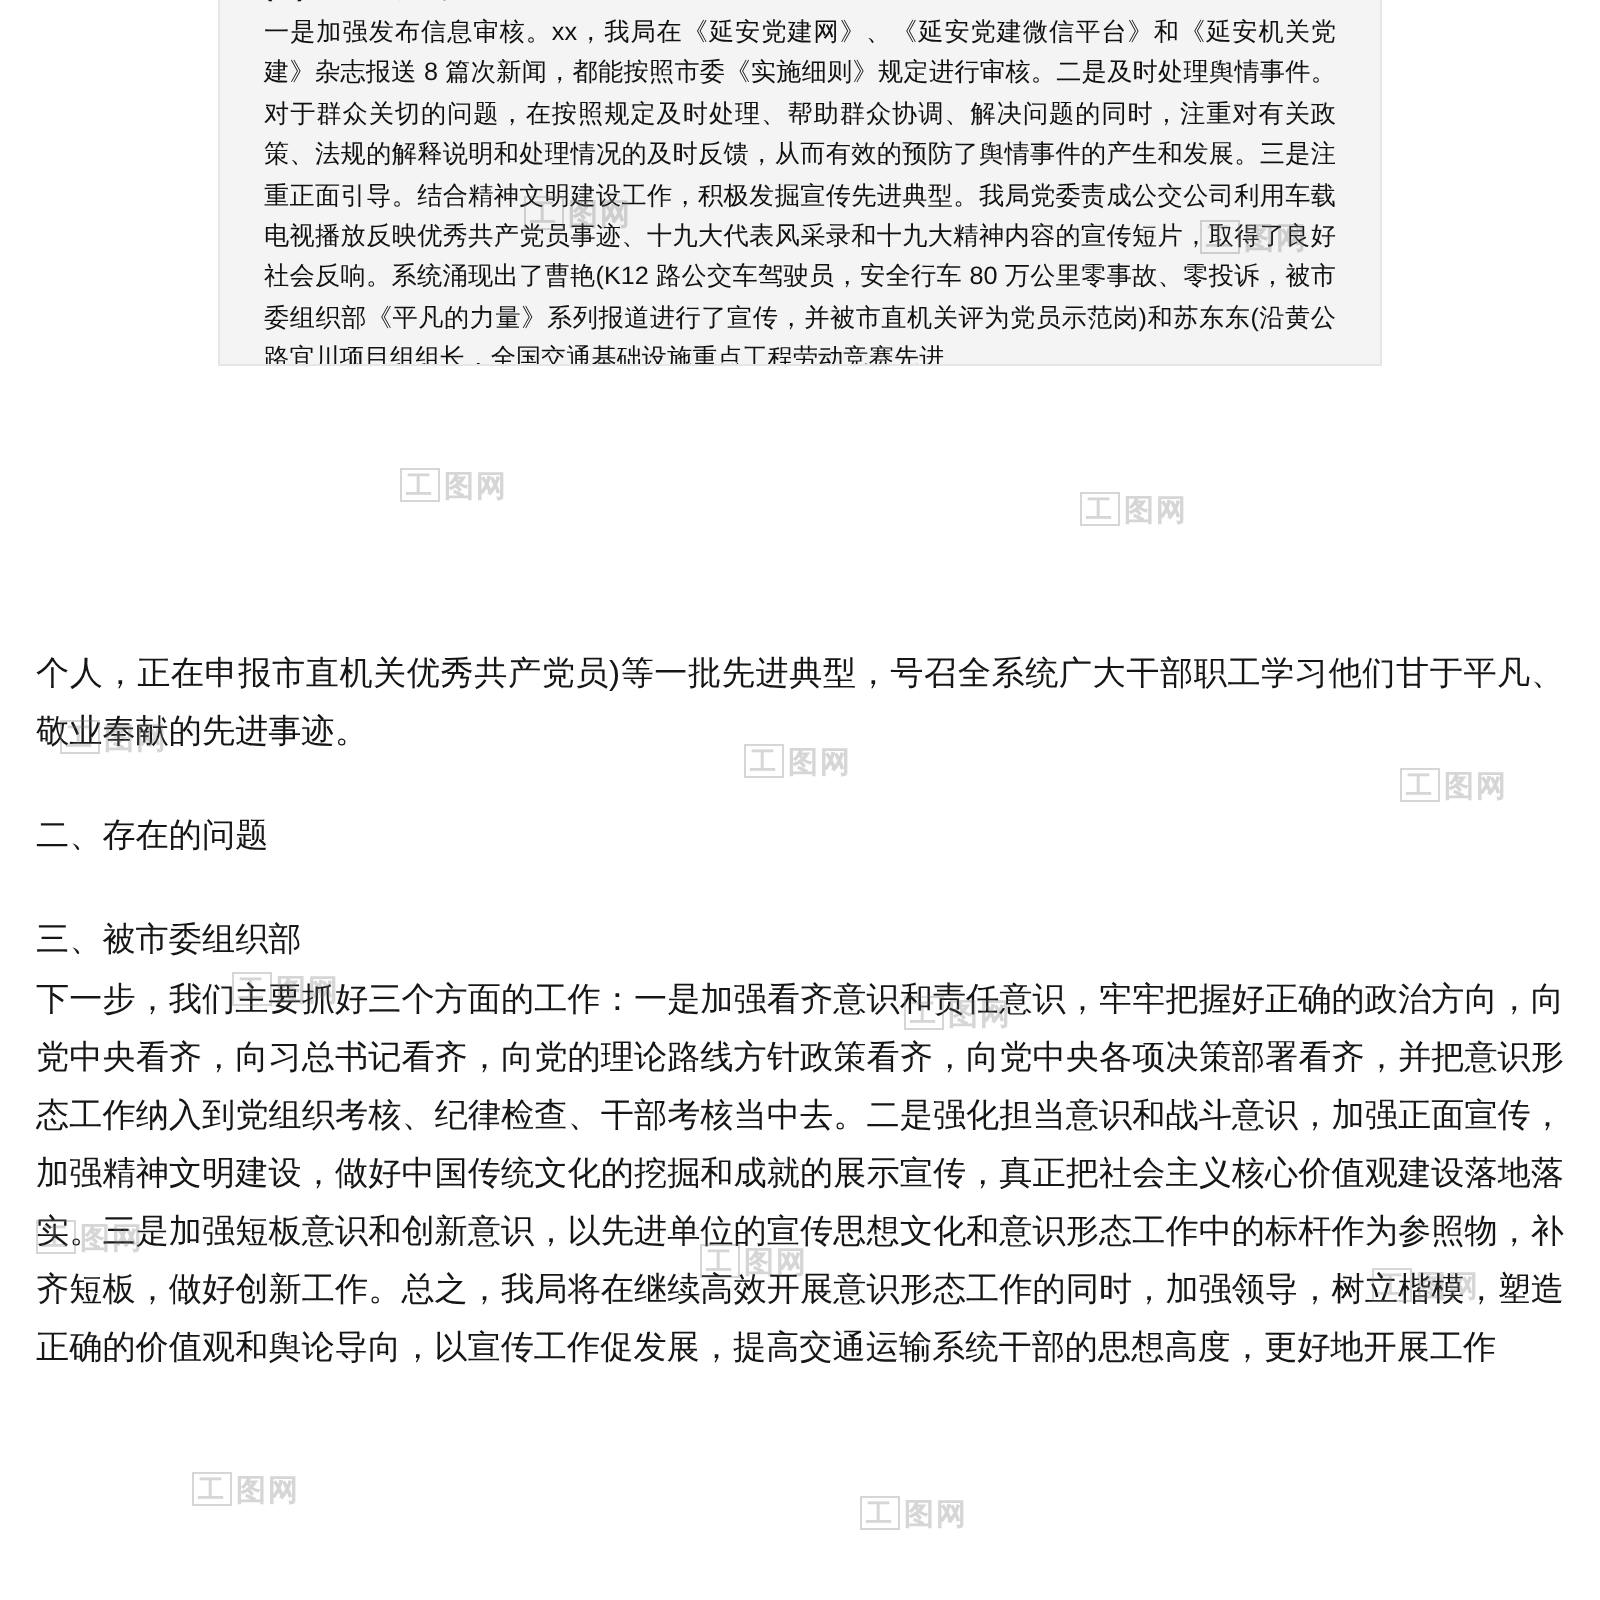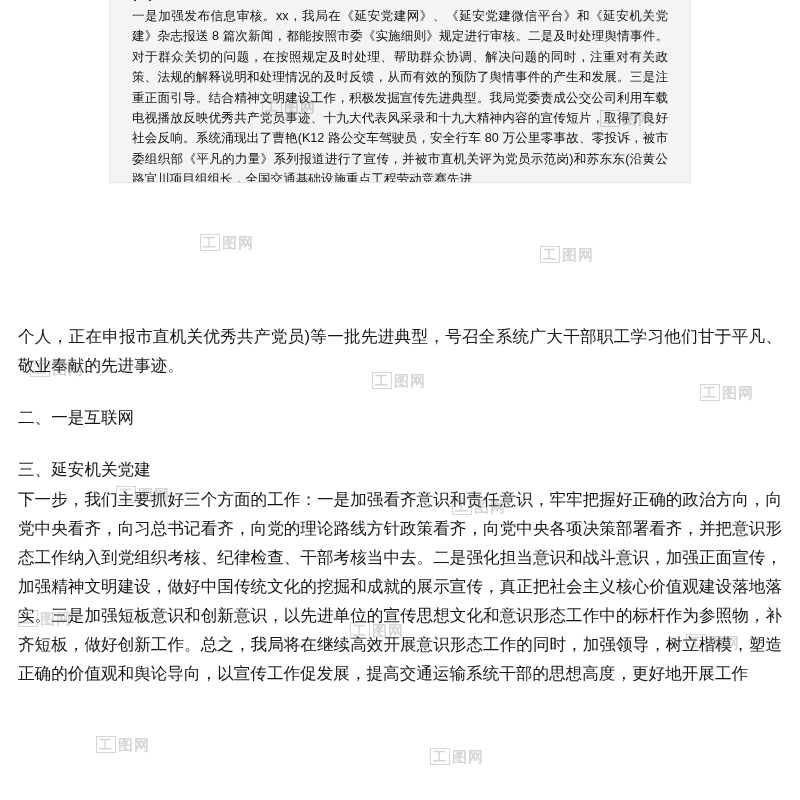--- a/index.html
+++ b/index.html
@@ -115,25 +115,25 @@
   </div>
 </div>
 
 <div class="doc">
 
   <div class="block">
     <p class="para">个人，正在申报市直机关优秀共产党员)等一批先进典型，号召全系统广大干部职工学习他们甘于平凡、敬业奉献的先进事迹。</p>
   </div>
 
   <div class="block">
-    <p class="section-title">二、一是互联网</p>
+    <p class="section-title">二、存在的问题</p>
   </div>
 
   <div class="block">
-    <p class="section-title">三、延安机关党建</p>
+    <p class="section-title">三、被市委组织部</p>
     <p class="para">下一步，我们主要抓好三个方面的工作：一是加强看齐意识和责任意识，牢牢把握好正确的政治方向，向党中央看齐，向习总书记看齐，向党的理论路线方针政策看齐，向党中央各项决策部署看齐，并把意识形态工作纳入到党组织考核、纪律检查、干部考核当中去。二是强化担当意识和战斗意识，加强正面宣传，加强精神文明建设，做好中国传统文化的挖掘和成就的展示宣传，真正把社会主义核心价值观建设落地落实。三是加强短板意识和创新意识，以先进单位的宣传思想文化和意识形态工作中的标杆作为参照物，补齐短板，做好创新工作。总之，我局将在继续高效开展意识形态工作的同时，加强领导，树立楷模，塑造正确的价值观和舆论导向，以宣传工作促发展，提高交通运输系统干部的思想高度，更好地开展工作</p>
   </div>
 
 </div>
 
 <div id="watermark-layer">
     <div class="wm" style="left: 200px; top: 234px;"><span class="box">工</span>图网</div>
     <div class="wm" style="left: 540px; top: 246px;"><span class="box">工</span>图网</div>
     <div class="wm" style="left: 30px; top: 360px;"><span class="box">工</span>图网</div>
     <div class="wm" style="left: 372px; top: 372px;"><span class="box">工</span>图网</div>

